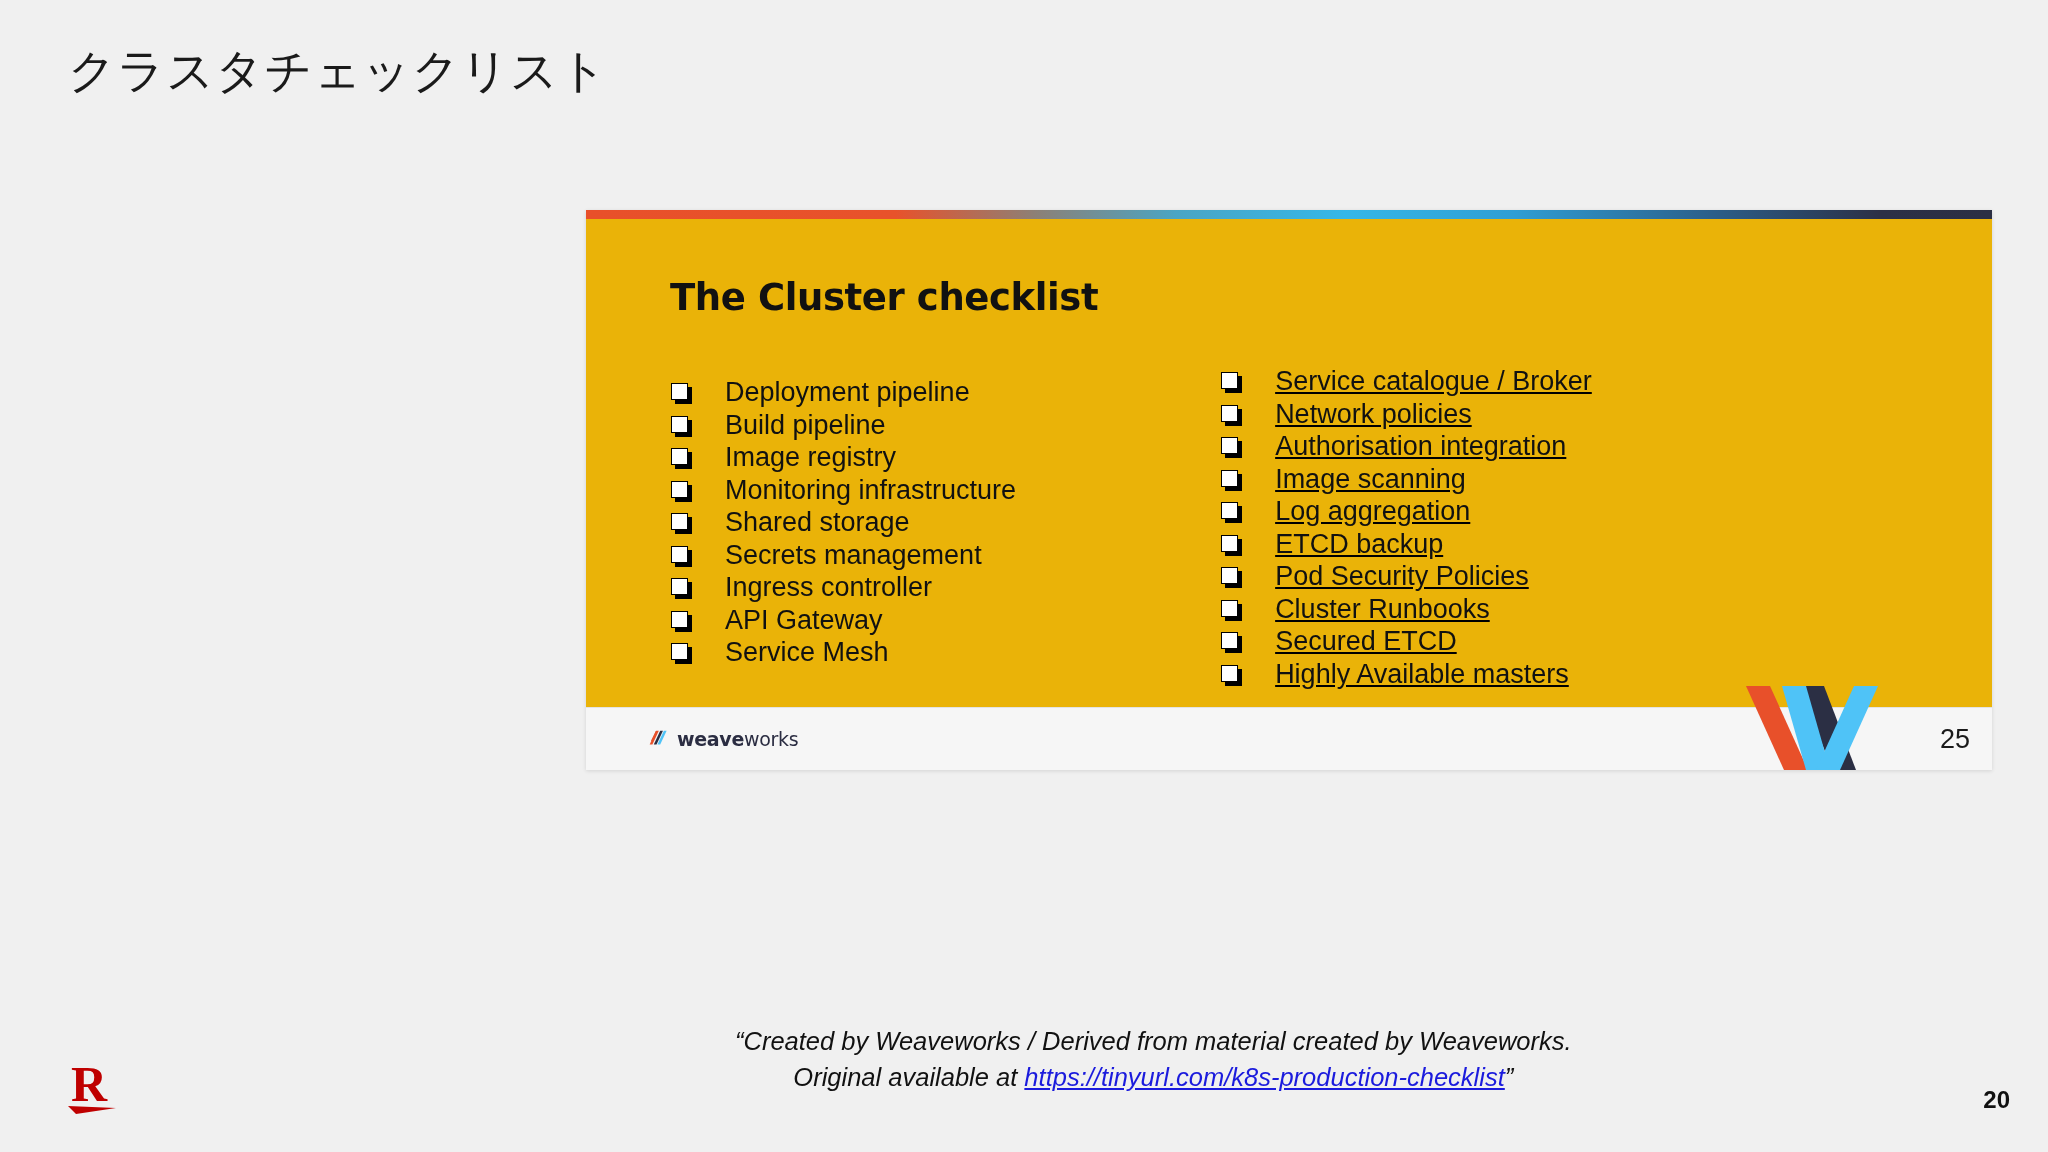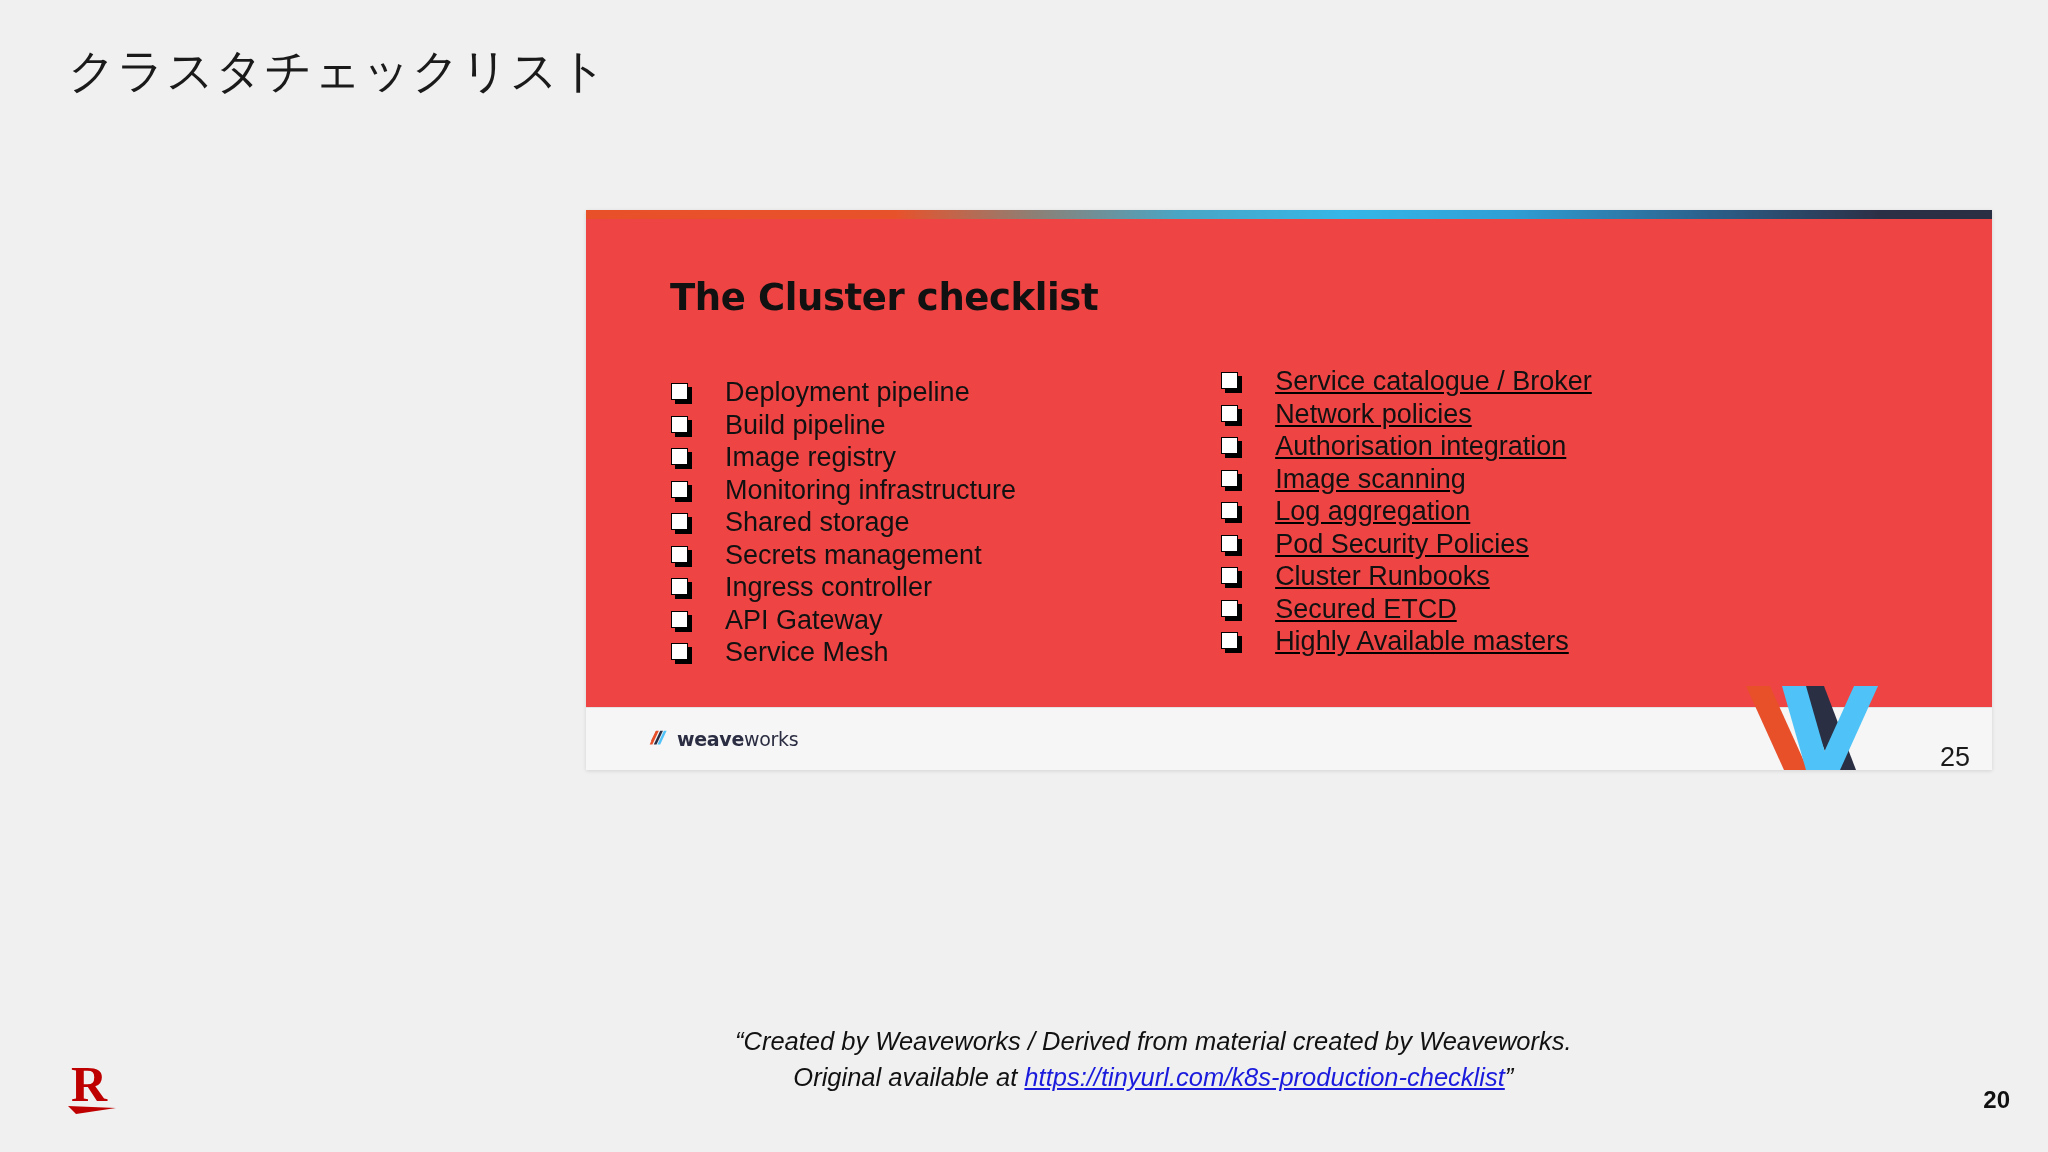--- a/index.html
+++ b/index.html
@@ -29,21 +29,21 @@
     text-align: center;
   }
 
   
   .slide {
     position: absolute;
     left: 586px;
     top: 210px;
     width: 1406px;
     height: 560px;
-    background: #ef4444;
+    background: #eab308;
     box-shadow: 0 1px 4px rgba(0,0,0,0.12);
   }
   .slide-topbar {
     position: absolute;
     left: 0; top: 0;
     width: 100%;
     height: 9px;
     background: linear-gradient(to right,
         #e8502a 0%,
         #e8522b 22%,
@@ -165,21 +165,20 @@
     height: 88px;
   }
   .slide-page-num {
     position: absolute;
     right: 22px;
     top: 50%;
     transform: translateY(-50%);
     font-size: 27px;
     color: #1a1a1a;
     font-family: "Liberation Sans", sans-serif;
-    margin-top: 18px;
   }
 
   
   .caption {
     position: absolute;
     left: 735px;
     top: 1023px;
     font-size: 25.5px;
     line-height: 36px;
     font-style: italic;
@@ -280,20 +279,24 @@
         <span class="check-box"></span>
         <span class="check-label">Authorisation integration</span>
       </div>
       <div class="check-item">
         <span class="check-box"></span>
         <span class="check-label">Image scanning</span>
       </div>
       <div class="check-item">
         <span class="check-box"></span>
         <span class="check-label">Log aggregation</span>
+      </div>
+      <div class="check-item">
+        <span class="check-box"></span>
+        <span class="check-label">ETCD backup</span>
       </div>
       <div class="check-item">
         <span class="check-box"></span>
         <span class="check-label">Pod Security Policies</span>
       </div>
       <div class="check-item">
         <span class="check-box"></span>
         <span class="check-label">Cluster Runbooks</span>
       </div>
       <div class="check-item">

